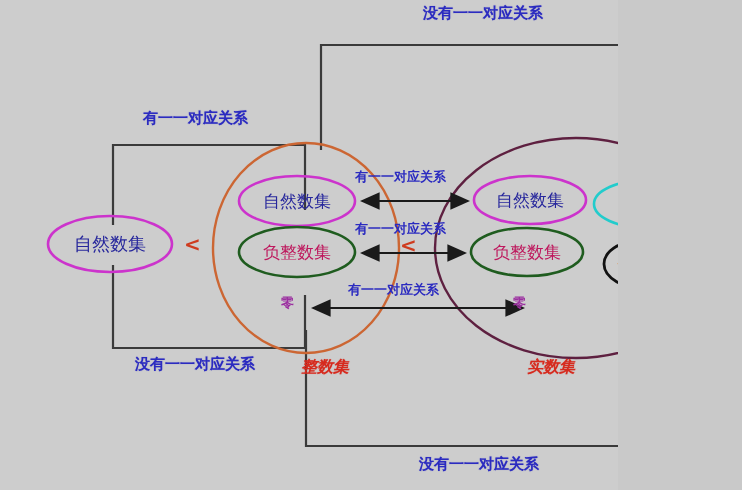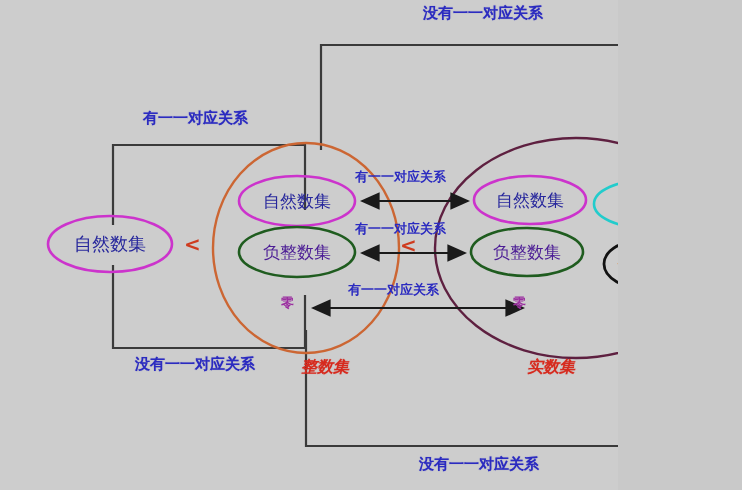--- a/index.html
+++ b/index.html
@@ -65,21 +65,21 @@
   
   .node {
     position: absolute;
     display: flex;
     align-items: center;
     justify-content: center;
     font-weight: normal;
     white-space: nowrap;
   }
   .node-txt-navy  { color: #27279c; }
-  .node-txt-mag   { color: #4c1d95; }
+  .node-txt-mag   { color: #be185d; }
   .node-txt-orange{ color: #e08a3c; }
 </style>
 </head>
 <body>
 
 <div id="stage">
 
   <svg id="diagram-svg" viewBox="0 0 742 490">
     <defs>
       <marker id="arrowR" markerWidth="9" markerHeight="8" refX="8" refY="4" orient="auto">

